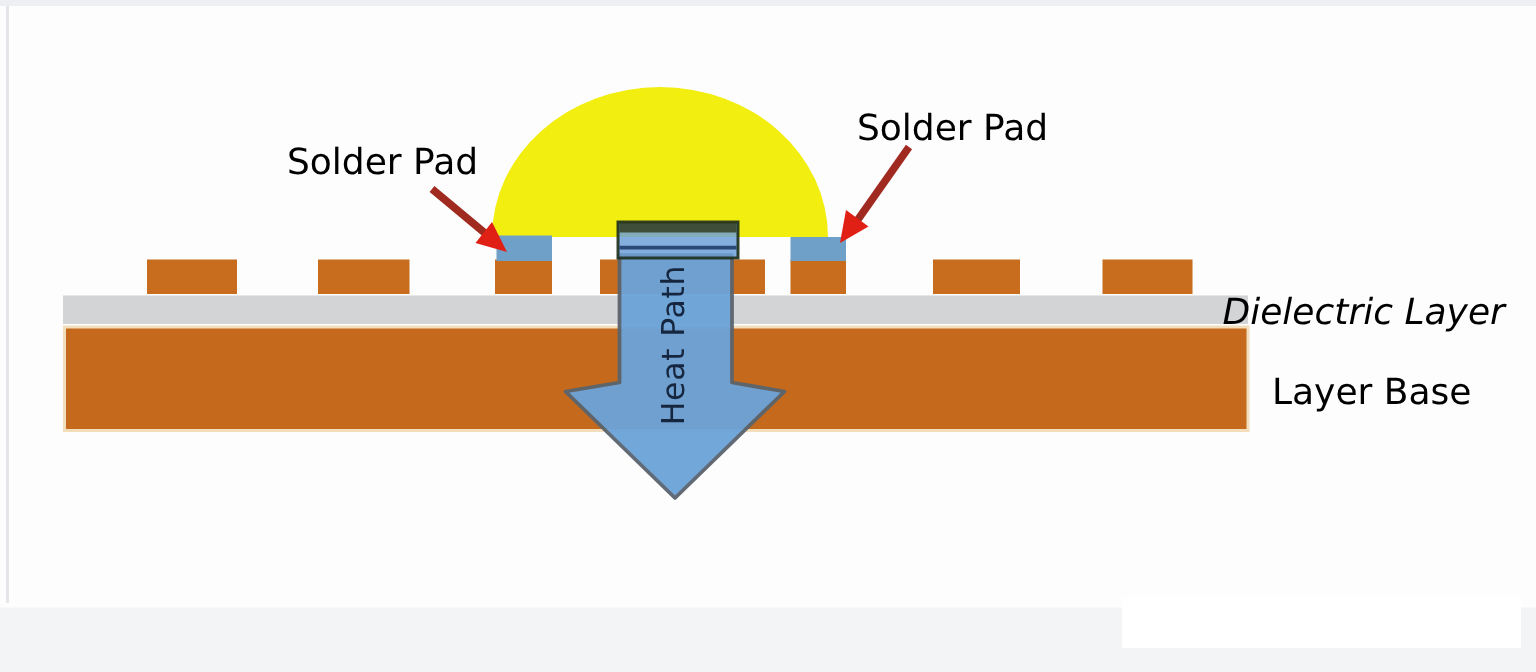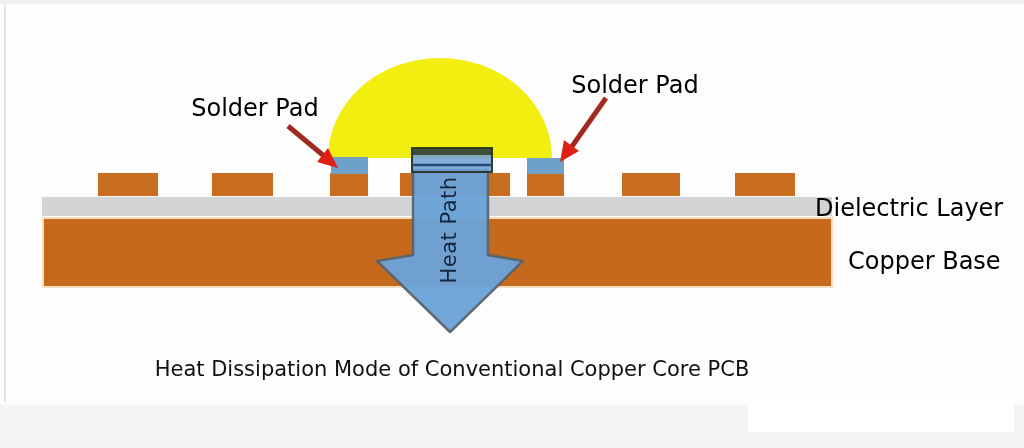--- a/index.html
+++ b/index.html
@@ -115,21 +115,20 @@
       <line x1="606" y1="98" x2="568" y2="152" stroke-width="5" stroke="#a02a20"></line>
       <polygon points="560,162 564,140 579,151" fill="#e02015"></polygon>
     </g>
   </svg>
 
   <div class="label centered" style="left:175px; top:96px; width:160px;">Solder Pad</div>
 
   <div class="label centered" style="left:555px; top:73px; width:160px;">Solder Pad</div>
 
 
-  <div class="label" style="left:815px; top:196px;">Dielectric Layer</div>
+  <div class="label" style="left:815px; top:196px;font-style:italic;">Dielectric Layer</div>
 
-  <div class="label" style="left:848px; top:249px;">Copper Base</div>
+  <div class="label" style="left:848px; top:249px;">Layer Base</div>
 
   <div class="heat-path-label">Heat Path</div>
 
-  <div class="caption">Heat Dissipation Mode of Conventional Copper Core PCB</div>
 
 </div>
 
 </body></html>

